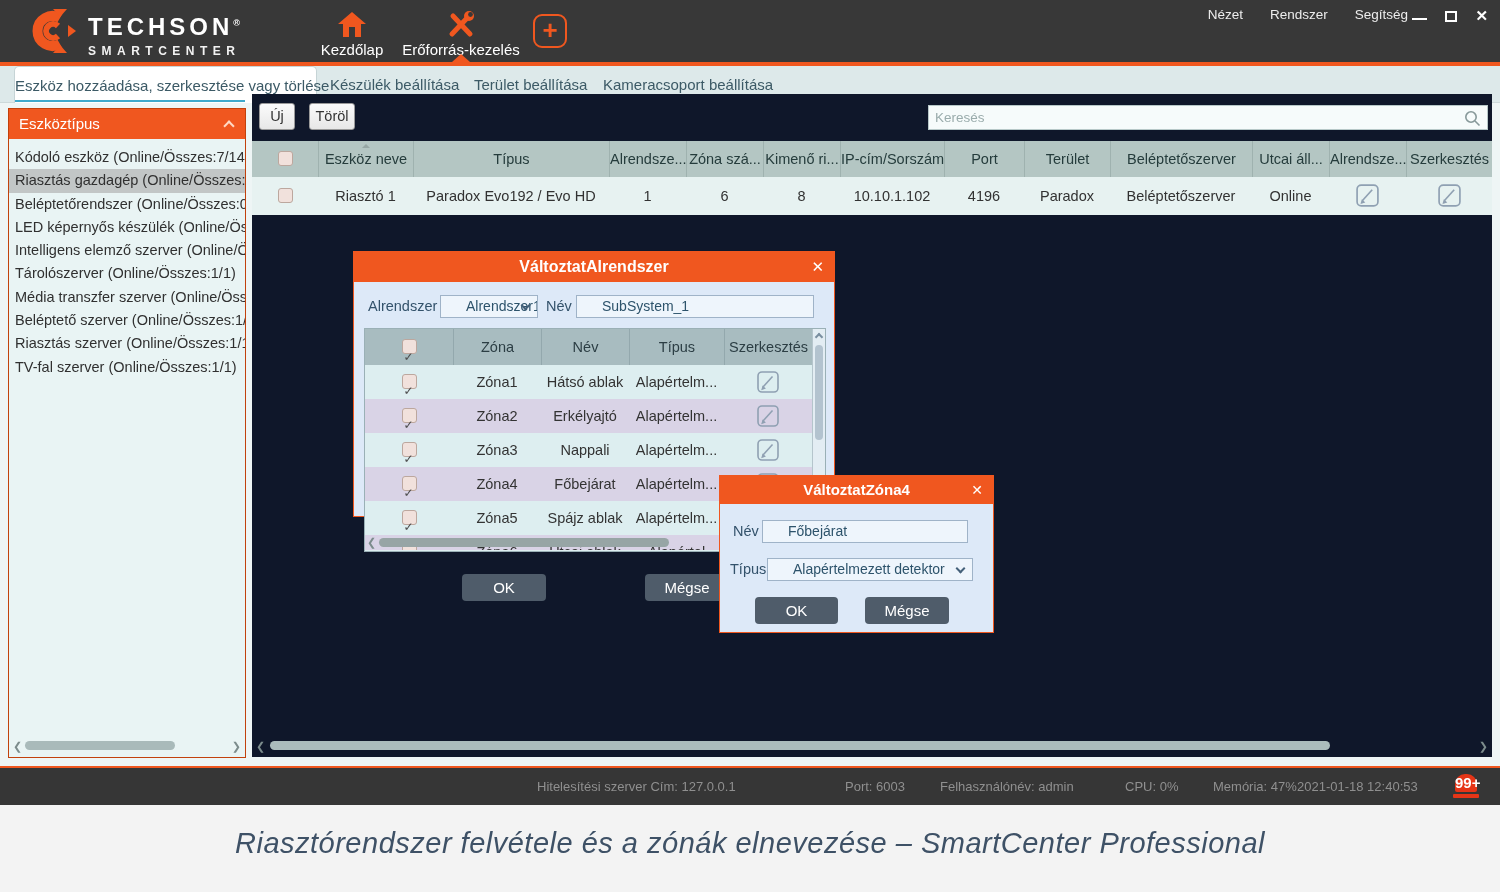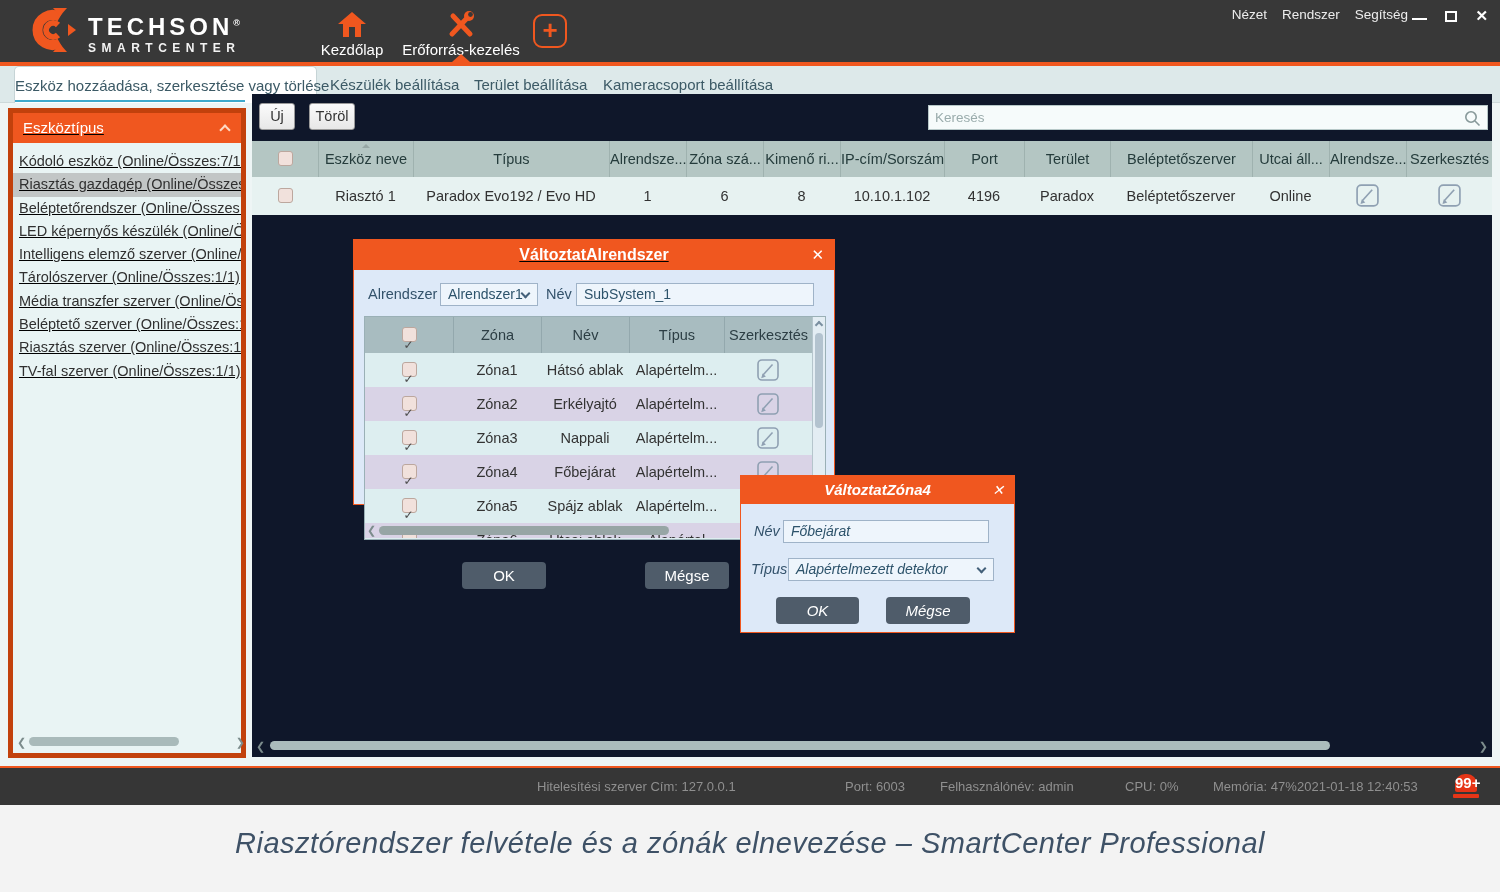--- a/index.html
+++ b/index.html
@@ -2,47 +2,47 @@
 <html><head>
 <meta charset="utf-8">
 <style>
   * { margin:0; padding:0; box-sizing:border-box; }
   body { width:1500px; height:892px; font-family:"Liberation Sans", sans-serif; background:#f3f3f3; overflow:hidden; }
   .app { position:relative; width:1500px; height:892px; overflow:hidden; background:#eef5f5; }
 
   
   .titlebar { position:absolute; top:0; left:0; width:1500px; height:62px; background:#383838; z-index:5; }
   .logo { position:absolute; left:22px; top:7px; display:flex; align-items:center; gap:10px; }
-  .brand1 { color:#fff; font-size:24px; font-weight:bold; letter-spacing:4px; line-height:26px; }
+  .brand1 { color:#fff; font-size:24px; font-weight:bold; letter-spacing:4px; line-height:32px; }
   .brand1 sup { font-size:9px; letter-spacing:0; }
   .brand2 { color:#f2f2f2; font-size:12px; font-weight:bold; letter-spacing:5.5px; margin-top:1px; }
   .nav-item { position:absolute; top:8px; text-align:center; color:#fff; font-size:15px; cursor:pointer; }
   .nav-item .ic { height:30px; display:flex; align-items:flex-end; justify-content:center; }
   .nav-item .lbl { margin-top:3px; }
   .nav-home { left:312px; width:80px; }
   .nav-res { left:396px; width:130px; }
   .plus-btn { position:absolute; left:533px; top:14px; width:34px; height:34px; border:2px solid #f0571f; border-radius:9px; color:#f0571f; font-size:26px; line-height:28px; text-align:center; font-weight:bold; }
-  .top-menu { position:absolute; right:92px; top:7px; display:flex; gap:15px; color:#ededed; font-size:13.5px; }
+  .top-menu { position:absolute; right:92px; top:7px; display:flex; gap:27px; color:#ededed; font-size:13.5px; }
   .win-controls { position:absolute; right:12px; top:8px; display:flex; gap:18px; align-items:center; height:16px; }
   .wc-min { width:15px; height:2px; background:#fff; margin-top:6px; }
   .wc-max { width:12px; height:11px; border:2px solid #fff; }
   .wc-close { color:#fff; font-size:15px; font-weight:bold; line-height:16px; }
 
   .orange-line-top { position:absolute; top:62px; left:0; width:1500px; height:4px; background:#f0571f; z-index:6; }
   .nav-arrow { position:absolute; left:452px; top:-8px; width:0; height:0; border-left:9px solid transparent; border-right:9px solid transparent; border-bottom:8px solid #f0571f; }
 
   
   .tabbar { position:absolute; top:66px; left:0; width:1500px; height:37px; background:#dde9ea; border-bottom:1px solid #cdd9da; }
   .tab { position:absolute; top:0; height:37px; line-height:37px; font-size:15px; color:#3c5a66; white-space:nowrap; cursor:pointer; }
   .tab.active { left:14px; width:303px; background:#fff; border:1px solid #c6d4d6; border-bottom:none; border-radius:5px 5px 0 0; text-align:center; }
   .tab2 { left:330px; } .tab3 { left:474px; } .tab4 { left:603px; }
   .tab-underline { position:absolute; top:100px; left:15px; width:230px; height:2px; background:#3fa9cc; z-index:3; }
 
   
-  .sidebar { position:absolute; left:8px; top:108px; width:238px; height:650px; background:#e9f4f4; border:5px solid #c2410c; z-index:2;text-decoration:underline; }
+  .sidebar { position:absolute; left:8px; top:108px; width:238px; height:650px; background:#e9f4f4; border:1px solid #c2410c; z-index:2; }
   .sidebar-header { height:30px; background:#f0571f; color:#fff; font-size:15px; line-height:30px; padding-left:10px; position:relative; }
   .caret-up { position:absolute; right:12px; top:13px; width:8px; height:8px; border-left:2px solid #ffd9c4; border-top:2px solid #ffd9c4; transform:rotate(45deg); }
   .sidebar-list { padding-top:7px; }
   .side-item { height:23.3px; line-height:23.3px; font-size:14.5px; color:#303030; padding-left:6px; white-space:nowrap; overflow:hidden; cursor:pointer; }
   .side-item.selected { background:#c2c6c6; }
   .sidebar-hscroll { position:absolute; bottom:4px; left:2px; width:232px; height:14px; font-size:11px; color:#7c8c8c; }
   .sidebar-hscroll .thumb { position:absolute; left:14px; top:2px; width:150px; height:9px; background:#a9baba; border-radius:5px; }
   .sb-arrow-l { position:absolute; left:2px; top:1px; } .sb-arrow-r { position:absolute; right:2px; top:1px; }
 
   
@@ -71,25 +71,25 @@
   .main-hscroll { position:absolute; left:4px; bottom:4px; width:1232px; height:14px; font-size:11px; color:#7c8c8c; }
   .main-hscroll .thumb { position:absolute; left:14px; top:2px; width:1060px; height:9px; background:#abbcbc; border-radius:5px; }
   .mh-arrow-l { position:absolute; left:0; top:1px; } .mh-arrow-r { position:absolute; right:0; top:1px; }
 
   .orange-line-bottom { position:absolute; top:766px; left:0; width:1500px; height:2px; background:#f0571f; z-index:6; }
 
   
   .dlg { position:absolute; background:#dde9f8; border:1px solid #f0571f; }
   .dlg-title { background:#f0571f; color:#fff; text-align:center; font-weight:bold; position:relative; }
   .dlg-close { position:absolute; right:10px; top:0; color:#fff; font-weight:normal; cursor:pointer; }
-  .dlg1 { left:353px; top:239px; width:482px; height:266px; z-index:10;text-decoration:underline; }
+  .dlg1 { left:353px; top:251px; width:482px; height:266px; z-index:10; }
   .dlg1 .dlg-title { height:30px; line-height:30px; font-size:16px; }
   .dlg1 .dlg-close { font-size:15px; line-height:30px; }
   .fld-label { position:absolute; font-size:14.5px; color:#33526b; }
-  .dlg-input, .dlg-select { position:absolute; height:23px; line-height:21px; background:#eef5fc; border:1px solid #9fb3c8; font-size:14px; color:#2d536b; padding-left:7px; white-space:nowrap; overflow:hidden; }
+  .dlg-input, .dlg-select { position:absolute; height:23px; line-height:21px; background:#eef5fc; border:1px solid #9fb3c8; font-size:14px; color:#2d536b; padding-left:25px; white-space:nowrap; overflow:hidden; }
   .chev { position:absolute; right:8px; top:6px; width:7px; height:7px; border-right:2px solid #44617a; border-bottom:2px solid #44617a; transform:rotate(45deg); }
 
   .ztable { position:absolute; left:10px; top:76px; width:462px; height:224px; border:1px solid #9ab0b6; background:#ddeef0; overflow:hidden; }
   .zhead { height:36px; background:#a8bcc0; display:flex; }
   .zh { line-height:36px; font-size:14.5px; color:#2c3e44; text-align:center; border-left:1px solid #93a8ad; }
   .zhead .zh:first-child { border-left:none; }
   .zrow { height:34px; display:flex; background:#ddeef0; }
   .zrow.alt { background:#d9d3e6; }
   .zrow.clip { height:15px; overflow:hidden; }
   .zc { line-height:34px; font-size:14.5px; color:#333; text-align:center; white-space:nowrap; overflow:hidden; }
@@ -100,21 +100,21 @@
   .zv-up { position:absolute; left:3px; top:5px; width:6px; height:6px; border-left:2px solid #7a8fa0; border-top:2px solid #7a8fa0; transform:rotate(45deg); }
   .zvscroll .thumb { position:absolute; left:2px; top:16px; width:8px; height:95px; background:#b3c3cf; border-radius:4px; }
   .zhscroll { position:absolute; left:1px; bottom:2px; width:446px; height:13px; font-size:11px; color:#7c8c8c; }
   .zhscroll .thumb { position:absolute; left:13px; top:2px; width:290px; height:9px; background:#97a5a5; border-radius:5px; }
   .zh-arrow-l { position:absolute; left:1px; top:0; }
 
   .dlg-btn { position:absolute; height:27px; background:#4f5c6a; color:#fff; font-size:15px; text-align:center; line-height:27px; border-radius:4px; cursor:pointer; }
   .dlg1-ok { left:108px; top:322px; width:84px; }
   .dlg1-cancel { left:291px; top:322px; width:84px; }
 
-  .dlg2 { left:740px; top:475px; width:275px; height:158px; z-index:20;font-style:italic; }
+  .dlg2 { left:719px; top:475px; width:275px; height:158px; z-index:20; }
   .dlg2 .dlg-title { height:28px; line-height:28px; font-size:15px; }
   .dlg2 .dlg-close { font-size:14px; line-height:28px; }
   .dlg2-ok { left:35px; top:121px; width:83px; }
   .dlg2-cancel { left:145px; top:121px; width:84px; }
 
   
   .statusbar { position:absolute; top:768px; left:0; width:1500px; height:37px; background:#363636; }
   .st { position:absolute; top:0; line-height:37px; font-size:13px; color:#8f8f8f; white-space:nowrap; }
   .st-auth{left:537px;} .st-port{left:845px;} .st-user{left:940px;} .st-cpu{left:1125px;} .st-mem{left:1213px;} .st-time{left:1297px;}
   .alarm { position:absolute; left:1453px; top:6px; width:26px; text-align:center; }

